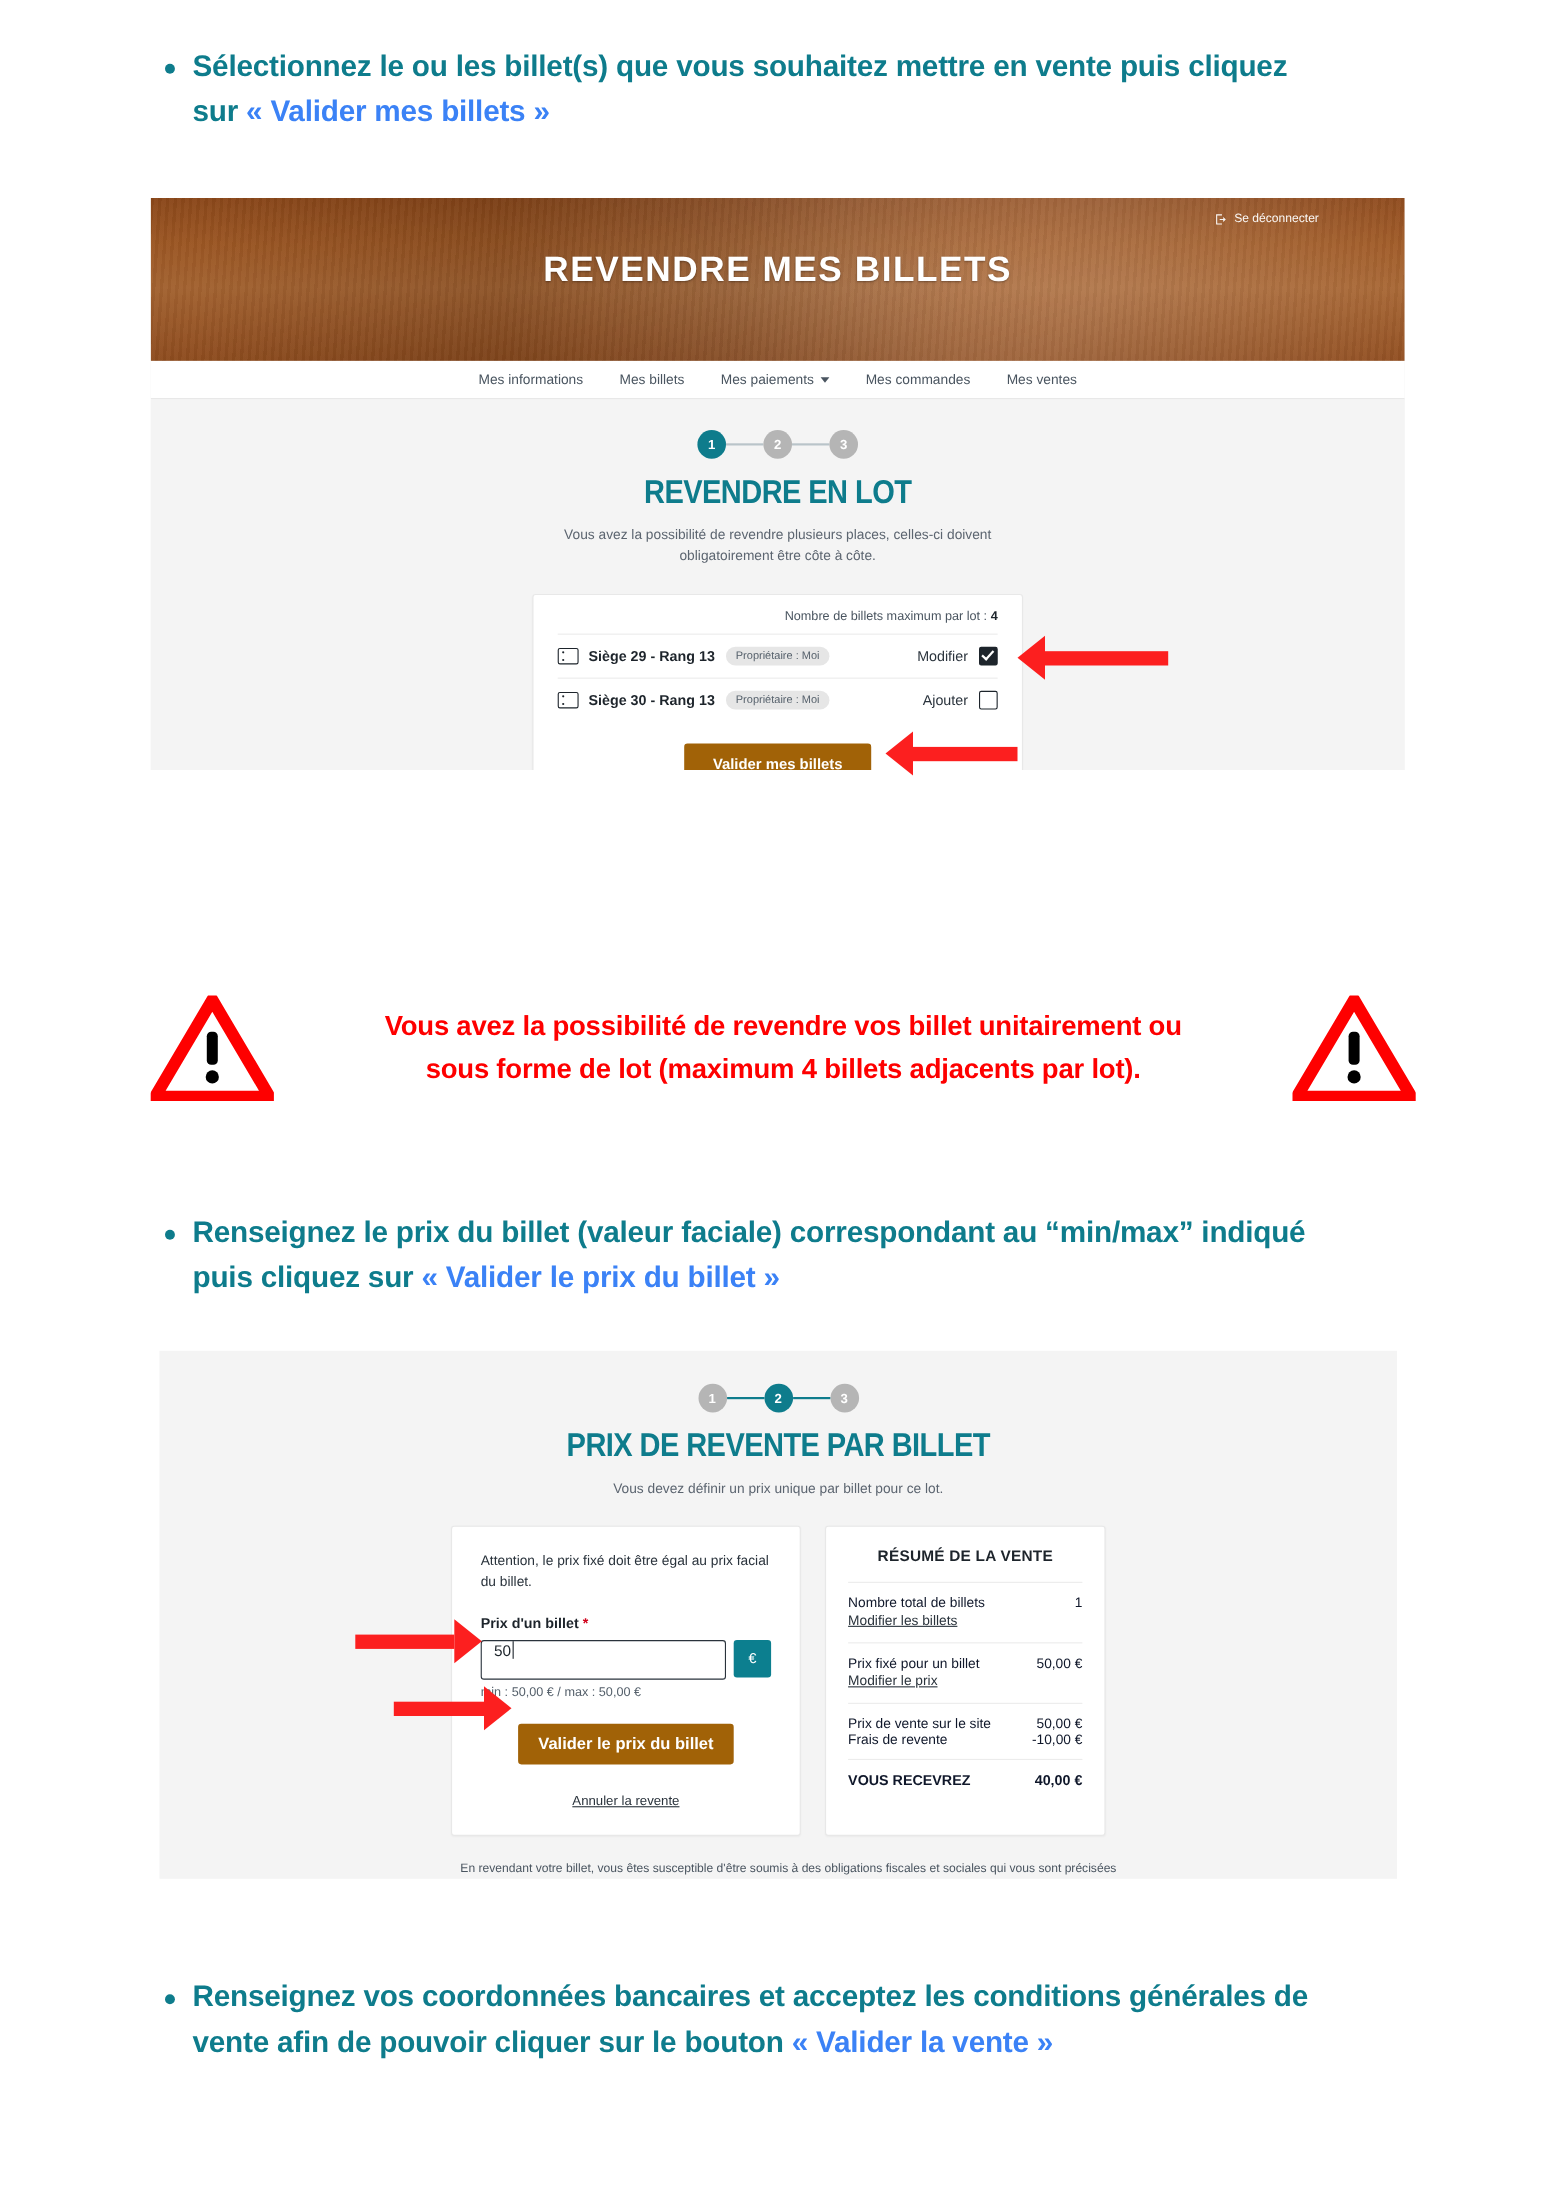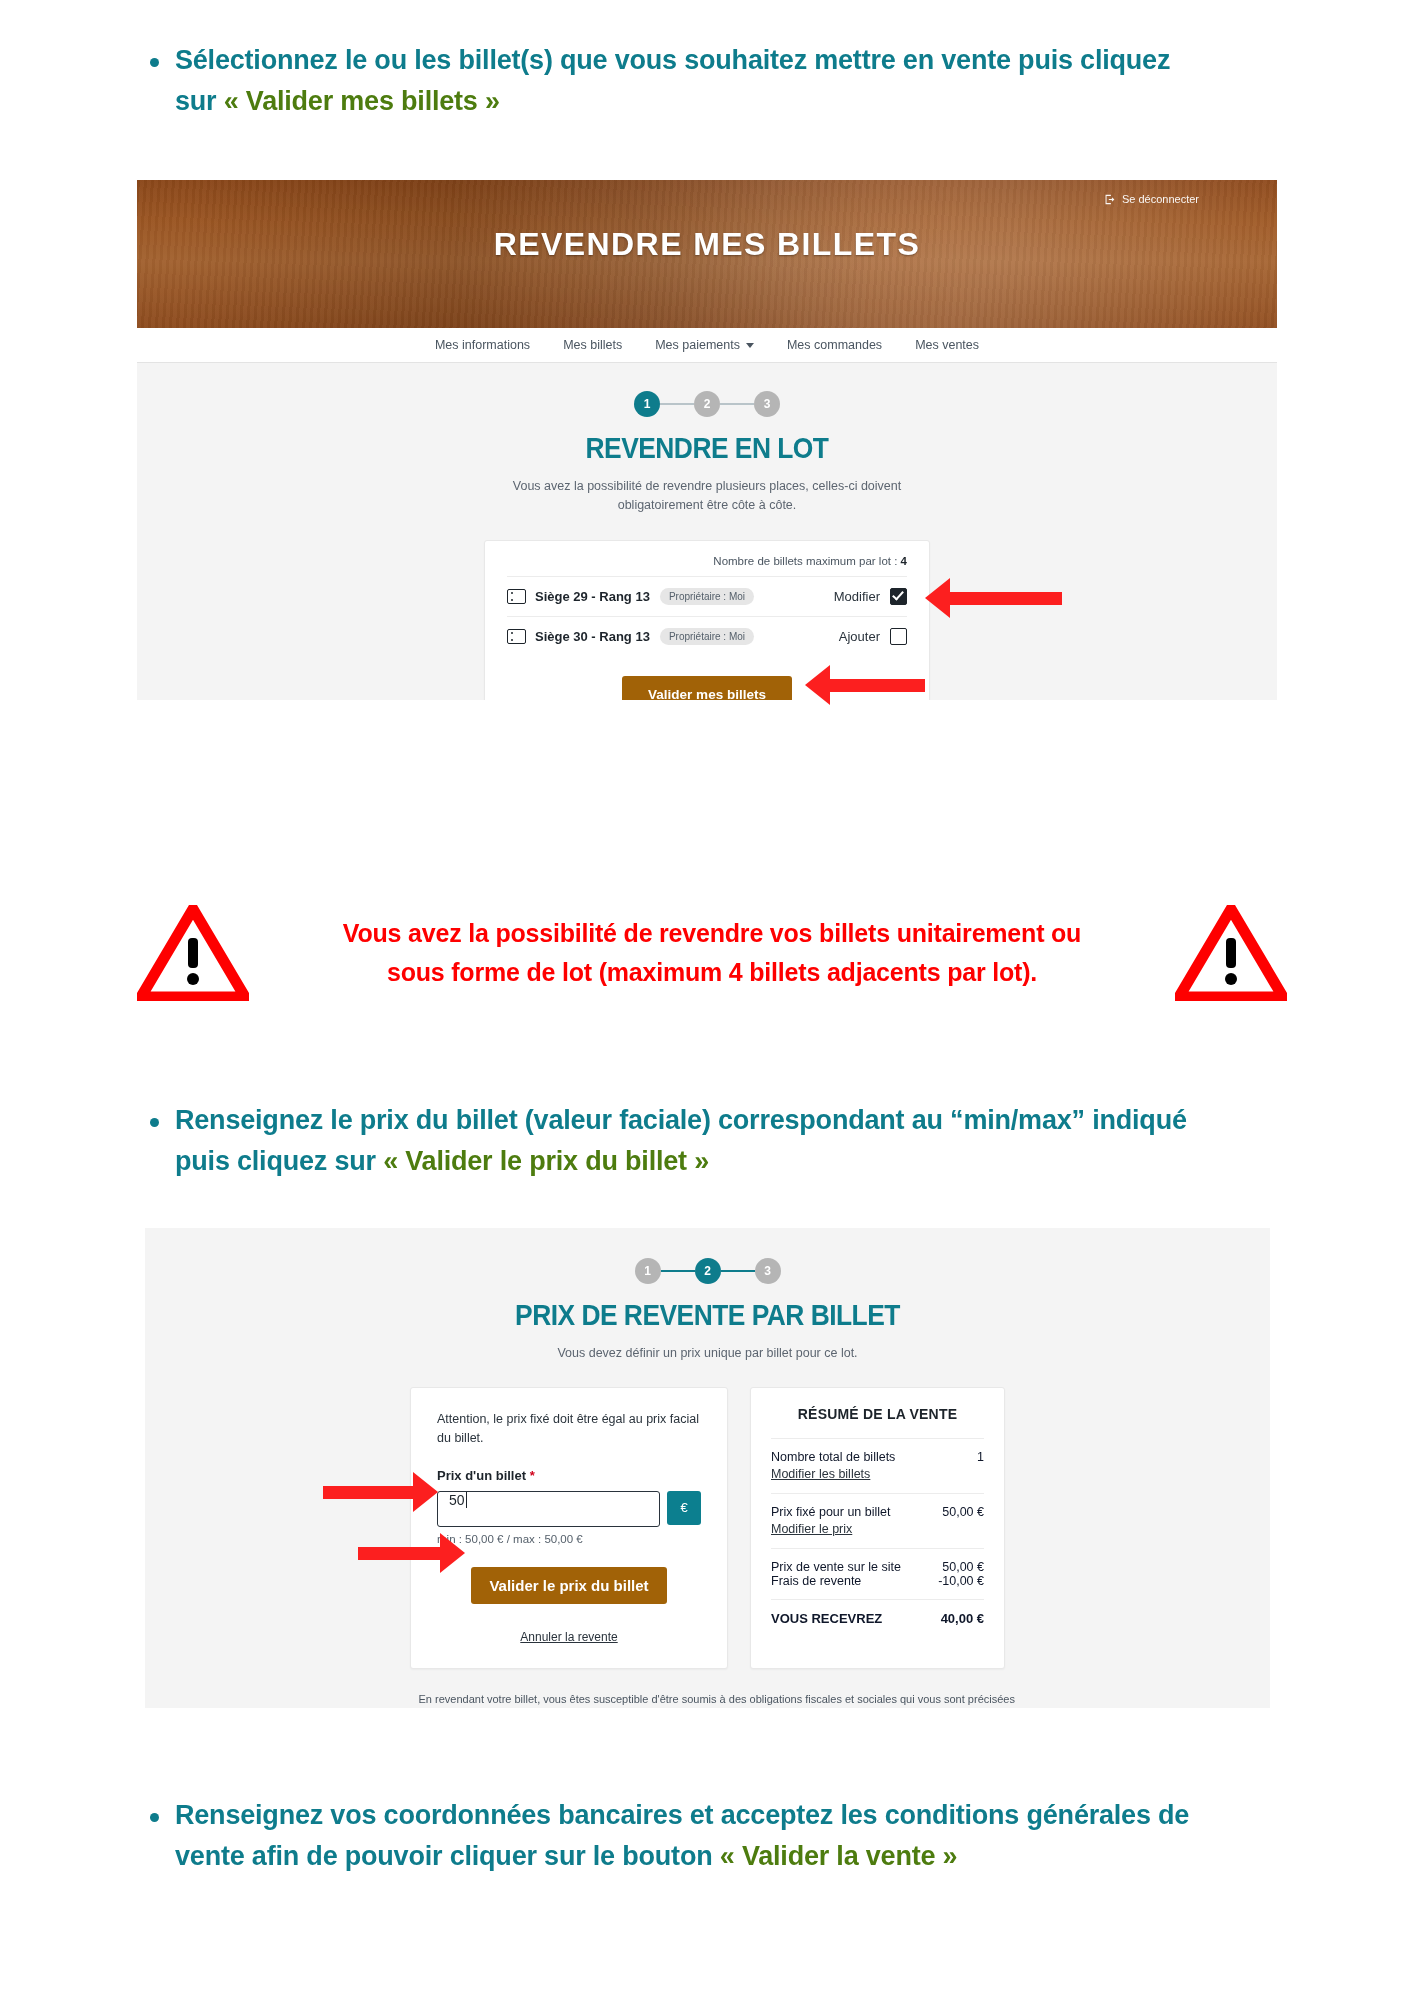--- a/index.html
+++ b/index.html
@@ -30,21 +30,21 @@
     letter-spacing:-0.2px;
   }
   .instruction .bullet{
     flex:0 0 auto;
     width:9px;height:9px;
     border-radius:50%;
     background:#0e7c8c;
     margin-top:18px;
   }
   .instruction .txt{flex:1 1 auto;}
-  .accent{color:#4d7c0f;}
+  .accent{color:#3b82f6;}
 
   #instr-1{position:absolute;left:150px;top:40px;width:1060px;}
   #instr-2{position:absolute;left:150px;top:1100px;width:1075px;}
   #instr-3{position:absolute;left:150px;top:1795px;width:1090px;}
 
   
   #shot-1{
     position:absolute;left:137px;top:180px;
     width:1140px;height:520px;
     background:#f4f4f4;
@@ -384,21 +384,21 @@
 
   <div id="warn">
     <span class="tri">
       <svg width="112" height="96" viewBox="0 0 112 96">
         <path d="M56 4 L108 92 L4 92 Z" fill="#ffffff" stroke="#fe0000" stroke-width="11" stroke-linejoin="miter"></path>
         <rect x="51" y="33" width="10" height="30" rx="4" fill="#000"></rect>
         <circle cx="56" cy="74" r="6" fill="#000"></circle>
       </svg>
     </span>
     <span class="warn-text">
-      <span>Vous avez la possibilité de revendre vos billets unitairement ou</span><br>
+      <span>Vous avez la possibilité de revendre vos billet unitairement ou</span><br>
       <span>sous forme de lot (maximum 4 billets adjacents par lot).</span>
     </span>
     <span class="tri">
       <svg width="112" height="96" viewBox="0 0 112 96">
         <path d="M56 4 L108 92 L4 92 Z" fill="#ffffff" stroke="#fe0000" stroke-width="11" stroke-linejoin="miter"></path>
         <rect x="51" y="33" width="10" height="30" rx="4" fill="#000"></rect>
         <circle cx="56" cy="74" r="6" fill="#000"></circle>
       </svg>
     </span>
   </div>

